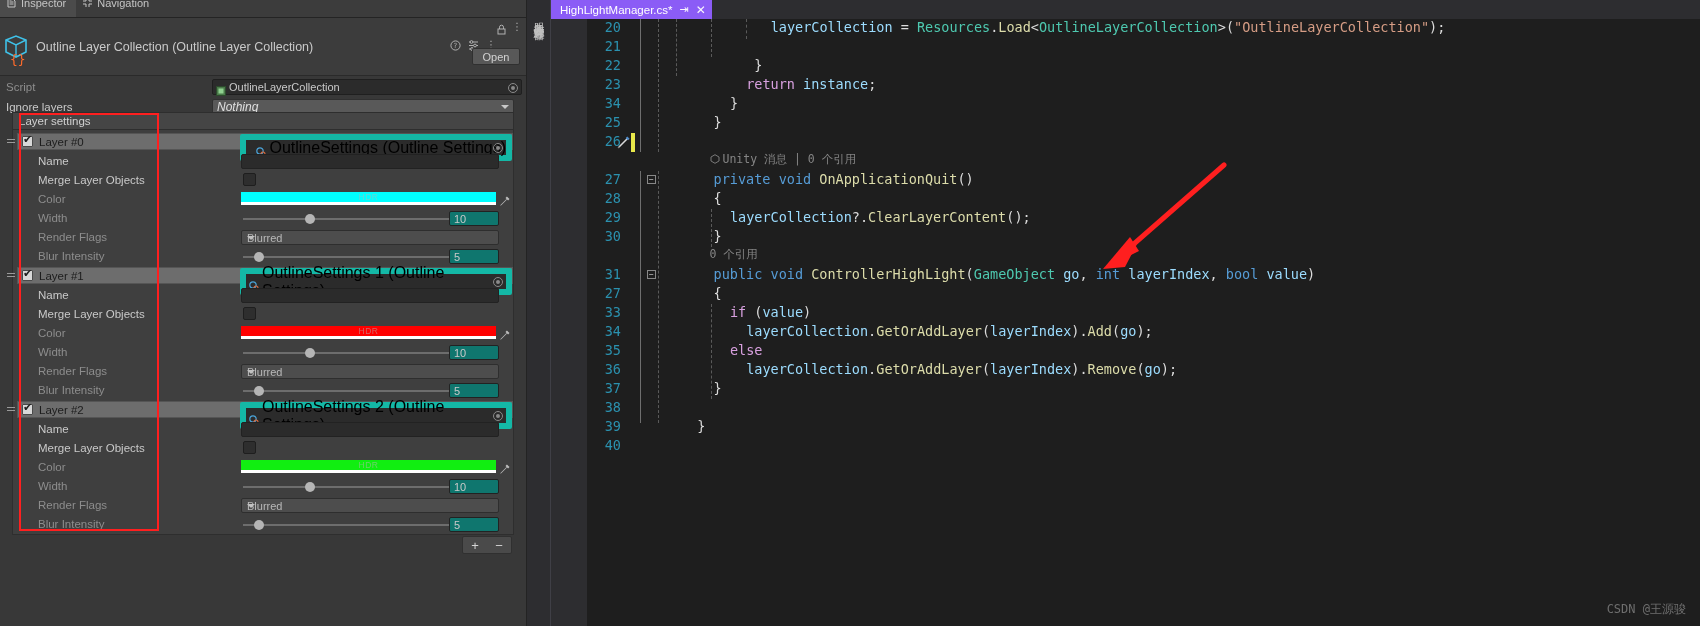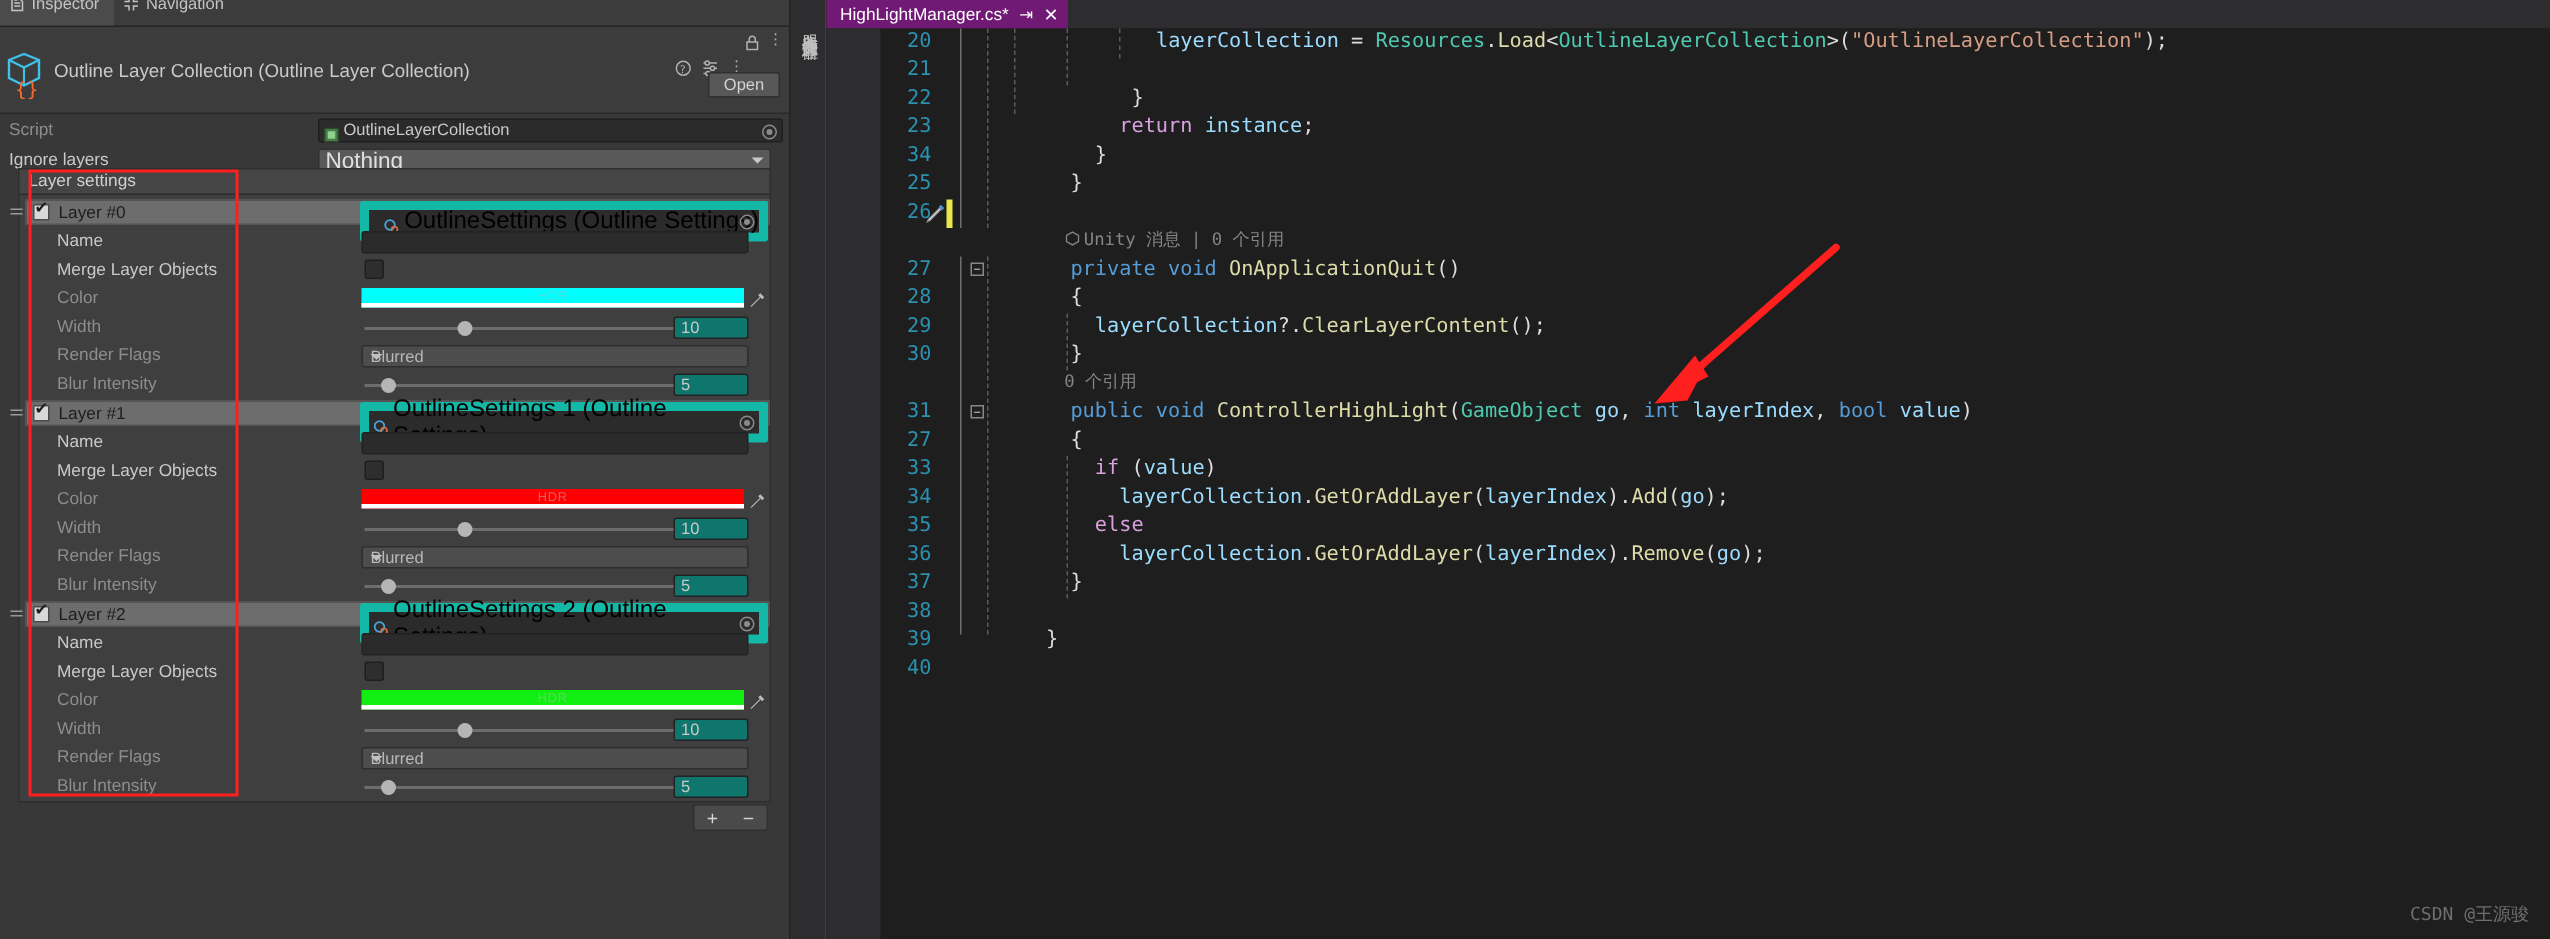--- a/index.html
+++ b/index.html
@@ -43,21 +43,21 @@
   .obj-field .lbl { font-size:11px; color:#c9c9c9; white-space:nowrap; overflow:hidden; }
   .obj-ico { width:10px; height:10px; flex:0 0 auto; }
   .obj-sel { position:absolute; right:3px; top:3px; width:10px; height:10px;
     border:1px solid #8a8a8a; border-radius:50%; }
   .obj-sel::after { content:""; position:absolute; left:2px; top:2px; width:4px; height:4px;
     background:#8a8a8a; border-radius:50%; }
 
   .dropdown { position:absolute; left:212px; top:1px; right:12px; height:16px;
     background:#595959; border:1px solid #303030; border-radius:2px;
     display:flex; align-items:center; padding-left:4px; }
-  .dropdown .lbl { font-size:15px; color:#e0e0e0; }
+  .dropdown .lbl { font-size:12px; color:#e0e0e0;font-style:italic; }
   .dropdown .arrow { position:absolute; right:4px; top:5px; width:0; height:0;
     border-left:4px solid transparent; border-right:4px solid transparent;
     border-top:4px solid #c8c8c8; }
 
   
   .layer-settings { position:absolute; left:12px; top:112px; right:12px; }
   .ls-title { height:18px; background:#454545; border:1px solid #2e2e2e;
     display:flex; align-items:center; padding-left:6px; font-size:11.5px; color:#d0d0d0; }
   .ls-body { background:#3f3f3f; border:1px solid #2e2e2e; border-top:none; padding:2px 0 0 0; }
 
@@ -108,21 +108,21 @@
   
   #vstrip { position:absolute; left:527px; top:0; width:24px; height:626px;
     background:#2d2d30; border-right:1px solid #3f3f46; }
   .vtext { position:absolute; left:4px; top:14px; writing-mode:vertical-rl;
     font-size:11px; color:#c0c0c0; letter-spacing:1px; }
 
   
   #vs { position:absolute; left:551px; top:0; right:0; height:626px; background:#1e1e1e; }
   .vs-tabbar { height:19px; background:#2d2d30; display:flex; align-items:stretch; }
   .vs-tab { display:flex; align-items:center; gap:7px; padding:0 6px 0 9px;
-    background:#701a75; color:#ffffff; font-size:11.5px; }
+    background:#8b5cf6; color:#ffffff; font-size:11.5px; }
   .vs-tab .pin { font-size:11px; opacity:.95; }
   .vs-tab .x { font-size:12px; opacity:.95; }
 
   .code-area { position:absolute; left:0; top:19px; right:0; bottom:0;
     background:#1e1e1e; font-family:"DejaVu Sans Mono", monospace; font-size:13.5px; }
   .gutter-bg { position:absolute; left:0; top:0; width:36px; bottom:0; background:#2d2d30; }
 
   .cline { position:relative; height:19px; white-space:pre; }
   .lnum { position:absolute; left:36px; width:34px; text-align:right;
     color:#2b91af; font-size:13.5px; }

